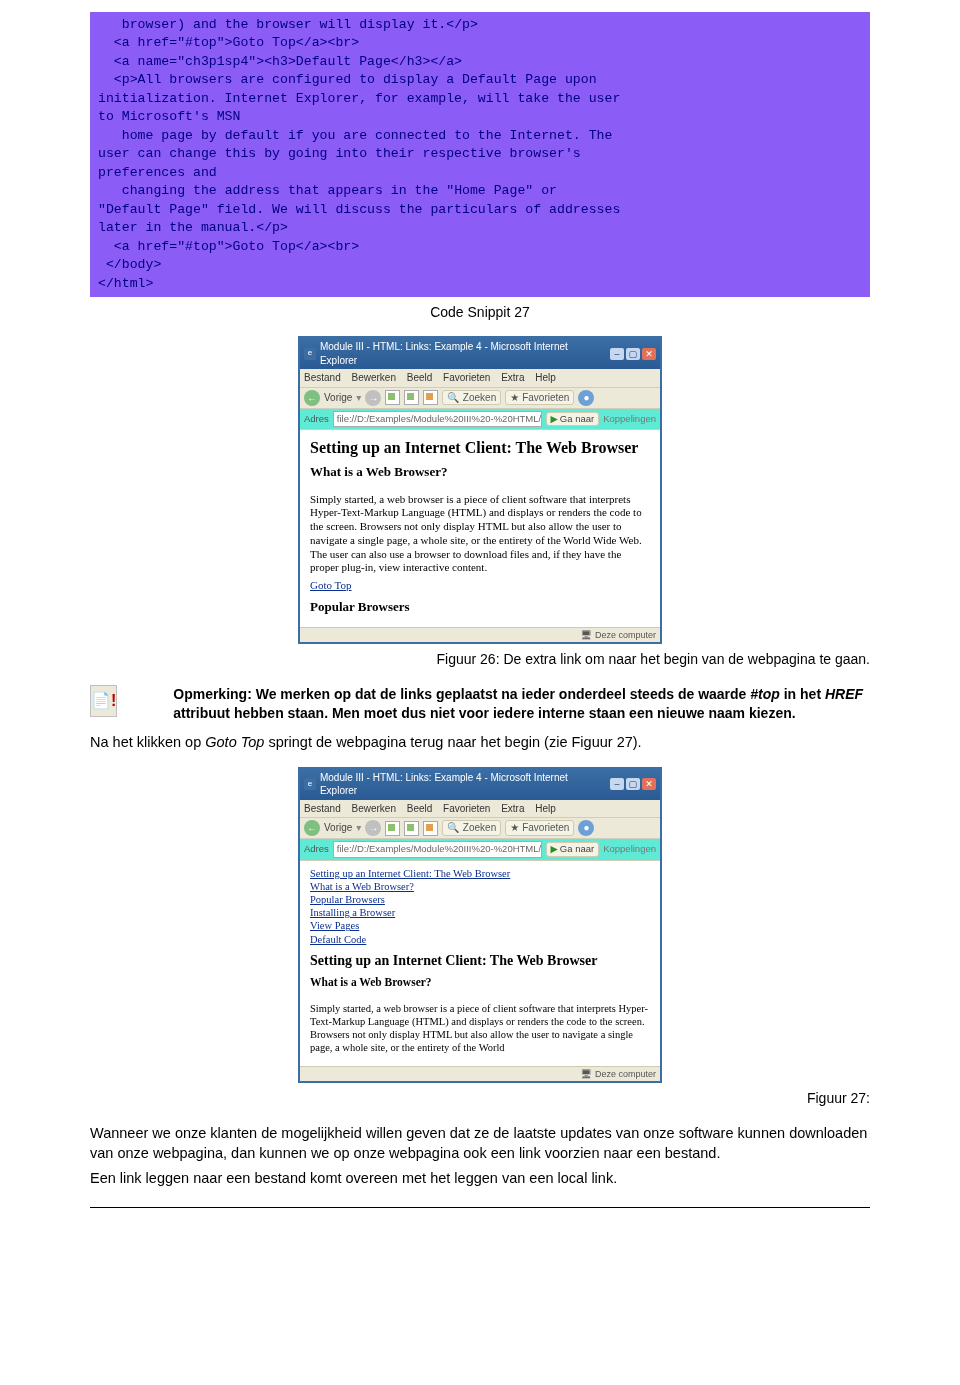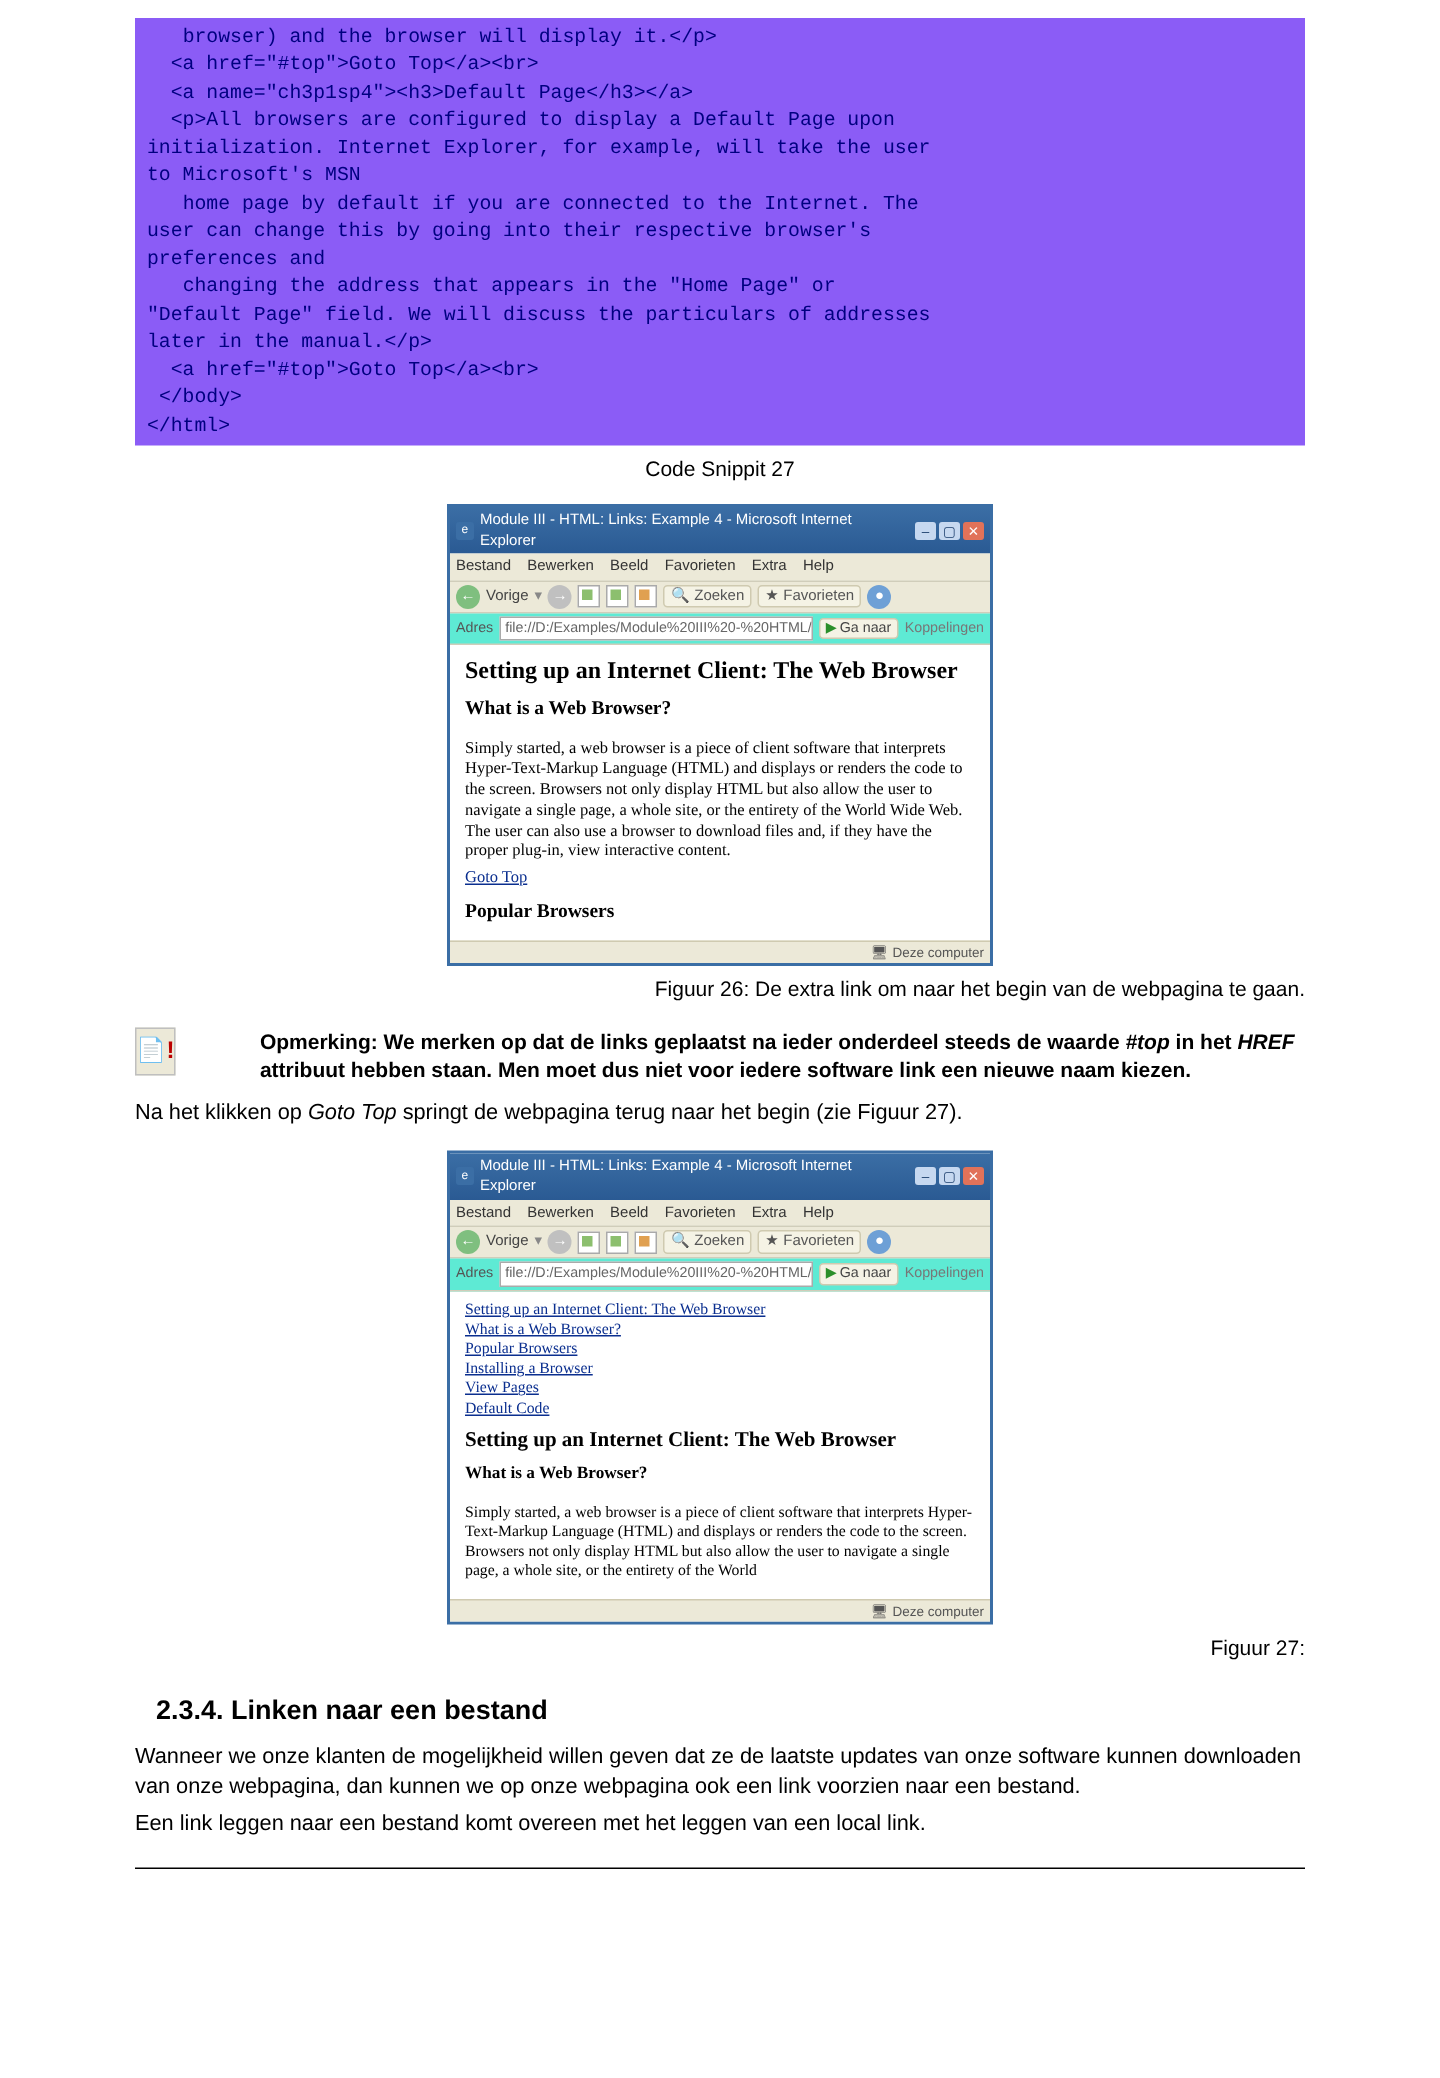--- a/index.html
+++ b/index.html
@@ -207,21 +207,21 @@
           <span>Deze computer</span>
         </span>
     </div>
   </div>
 
   <div class="fig-caption">Figuur 26:  De extra link om naar het begin van de webpagina te gaan.</div>
 
   <div class="note-row">
     <div class="note-icon">📄<span style="color:#b00;font-weight:bold">!</span></div>
     <div class="note-text">
-      <b><span>Opmerking:  We merken op dat de links geplaatst na ieder onderdeel steeds de waarde </span></b><b><i><span>#top</span></i></b><b><span> in het </span></b><b><i><span>HREF</span></i></b><b><span> attribuut hebben staan.  Men moet dus niet voor iedere software link een nieuwe naam kiezen.</span></b>
+      <b><span>Opmerking:  We merken op dat de links geplaatst na ieder onderdeel steeds de waarde </span></b><b><i><span>#top</span></i></b><b><span> in het </span></b><b><i><span>HREF</span></i></b><b><span> attribuut hebben staan.  Men moet dus niet voor iedere interne staan een nieuwe naam kiezen.</span></b>
     </div>
   </div>
 
   <div class="body-para">
     <span>Na het klikken op </span><i><span>Goto Top</span></i><span> springt de webpagina terug naar het begin (zie Figuur 27).</span>
   </div>
 
   <div class="browser-window small">
     <div class="title-bar">
       <span class="e-logo">e</span>
@@ -277,20 +277,19 @@
     <div class="status-bar">
       <span class="sb">
           <span>🖥</span>
           <span>Deze computer</span>
         </span>
     </div>
   </div>
 
   <div class="fig-caption">Figuur 27:</div>
 
-  <div class="section-heading">2.3.4.  Linken naar een bestand</div>
 
   <div class="body-para">Wanneer we onze klanten de mogelijkheid willen geven dat ze de laatste updates van onze software kunnen downloaden van onze webpagina, dan kunnen we op onze webpagina ook een link voorzien naar een bestand.</div>
   <div class="body-para">Een link leggen naar een bestand komt overeen met het leggen van een local link.</div>
 
   <hr class="footrule">
 
 </div>
 
 </body></html>

